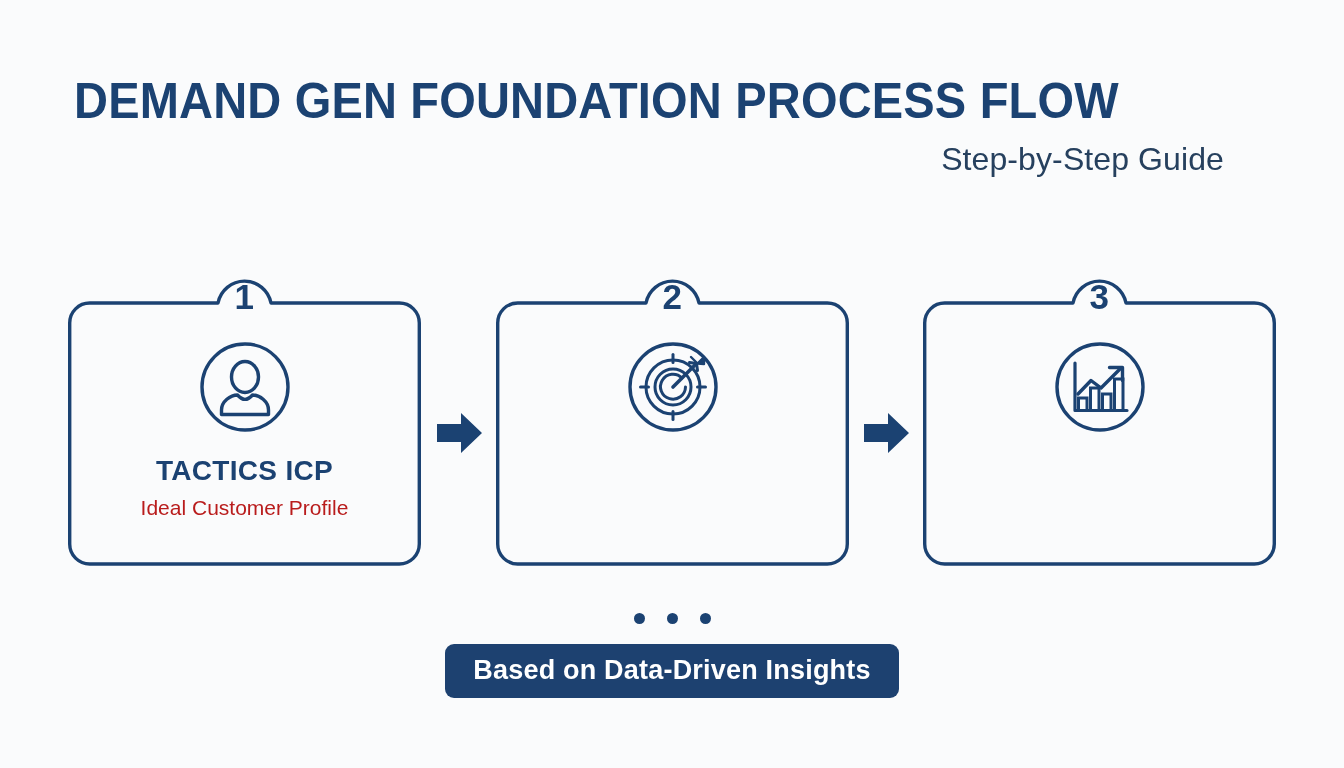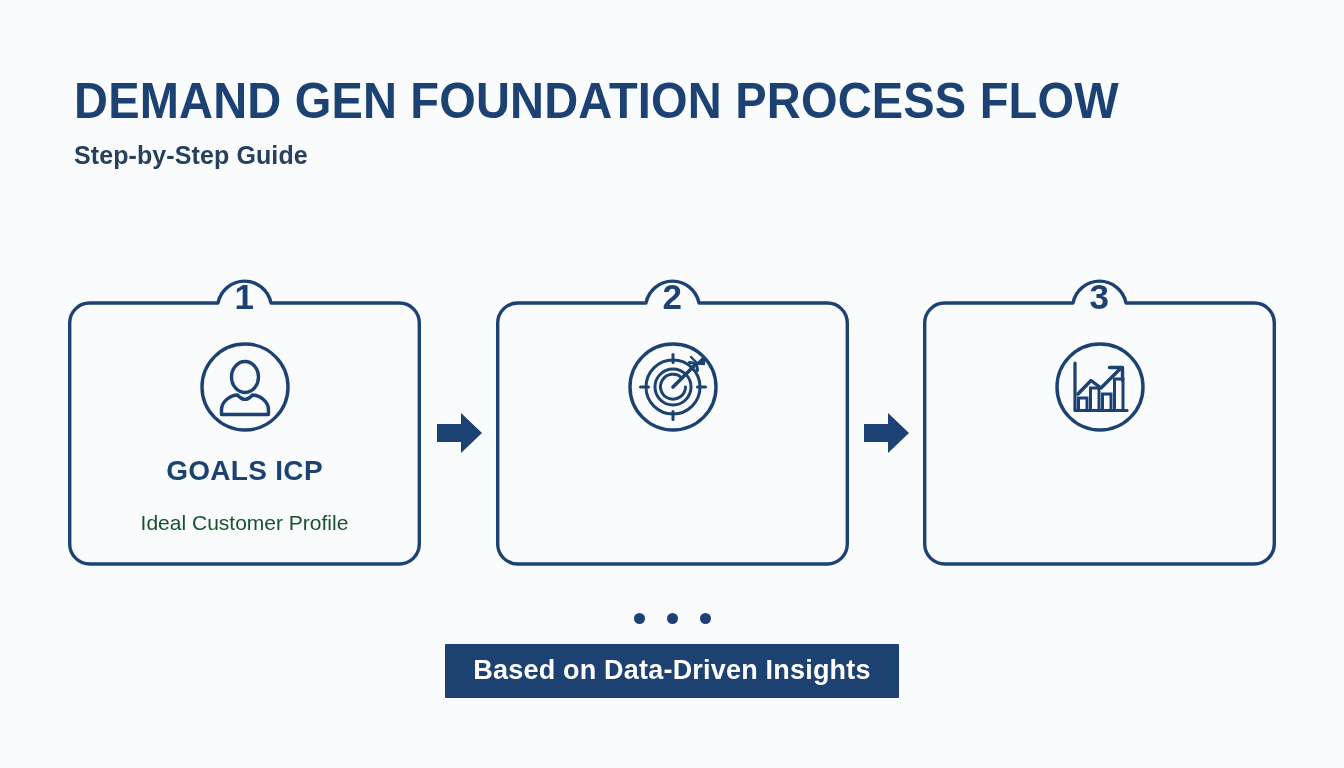--- a/index.html
+++ b/index.html
@@ -30,25 +30,26 @@
     line-height: 1.02;
     font-weight: 700;
     letter-spacing: 0.2px;
     color: #1b4272;
     margin: 0;
     white-space: nowrap;
     transform: scaleX(0.94);
     transform-origin: left center;
   }
   .subtitle {
-    font-size: 25px;
-    font-weight: 700;
+    font-size: 32px;
+    font-weight: 400;
     color: #26405e;
     margin: 14px 0 0 0;
     letter-spacing: 0.1px;
+    text-align: right;
   }
 
   
   .flow {
     position: absolute;
     left: 0;
     top: 285px;
     width: 1344px;
     height: 300px;
   }
@@ -122,24 +123,24 @@
     margin-top: 22px;
     font-family: "Liberation Sans Narrow", "Liberation Sans", sans-serif;
     font-size: 28px;
     font-weight: 700;
     color: #1b4272;
     letter-spacing: 0.3px;
     text-align: center;
     white-space: nowrap;
   }
   .card-sub {
-    margin-top: 24px;
+    margin-top: 9px;
     font-size: 21px;
     font-weight: 400;
-    color: #14532d;
+    color: #b91c1c;
     text-align: center;
     white-space: nowrap;
   }
 
   
   .arrow {
     position: absolute;
     top: 127px;
     width: 46px;
     height: 42px;
@@ -170,21 +171,21 @@
     position: absolute;
     left: 0;
     top: 644px;
     width: 1344px;
     display: flex;
     justify-content: center;
   }
   .banner {
     background: #1d4170;
     color: #ffffff;
-    border-radius: 1px;
+    border-radius: 9px;
     padding: 11px 28px 13px 28px;
     font-family: "Liberation Sans Narrow", "Liberation Sans", sans-serif;
     font-size: 27px;
     font-weight: 700;
     letter-spacing: 0.2px;
     line-height: 1.12;
     white-space: nowrap;
   }
 </style>
 </head>
@@ -201,21 +202,21 @@
     <svg class="card-outline" viewBox="0 0 353 285">
       <path d="M 1.7,40 A 20,20 0 0 1 21.7,20 L 150,20 A 27,27 0 0 1 203,20 L 331.3,20 A 20,20 0 0 1 351.3,40 L 351.3,261 A 20,20 0 0 1 331.3,281 L 21.7,281 A 20,20 0 0 1 1.7,261 Z"></path>
     </svg>
     <div class="badge-number">1</div>
     <div class="card-inner">
       <svg class="card-icon" viewBox="0 0 92 92">
         <circle cx="46" cy="46" r="43" fill="none" stroke="#1b4272" stroke-width="3.4"></circle>
         <ellipse cx="46" cy="36" rx="13.5" ry="15.5" fill="none" stroke="#1b4272" stroke-width="3.4"></ellipse>
         <path d="M 22.5,73.5 L 22.5,69 C 22.5,60.5 31.5,54 38.5,54 C 41,56.8 44,58.4 46,58.4 C 48,58.4 51,56.8 53.5,54 C 60.5,54 69.5,60.5 69.5,69 L 69.5,73.5 Z" fill="none" stroke="#1b4272" stroke-width="3.4" stroke-linejoin="round"></path>
       </svg>
-      <div class="card-title">GOALS ICP</div>
+      <div class="card-title">TACTICS ICP</div>
       <div class="card-sub">Ideal Customer Profile</div>
     </div>
   </div>
 
   <div class="arrow a1">
     <svg width="46" height="42" viewBox="0 0 46 42">
       <path d="M 0,12 L 24,12 L 24,1 L 45,21 L 24,41 L 24,30 L 0,30 Z" fill="#1b4272"></path>
     </svg>
   </div>
 

